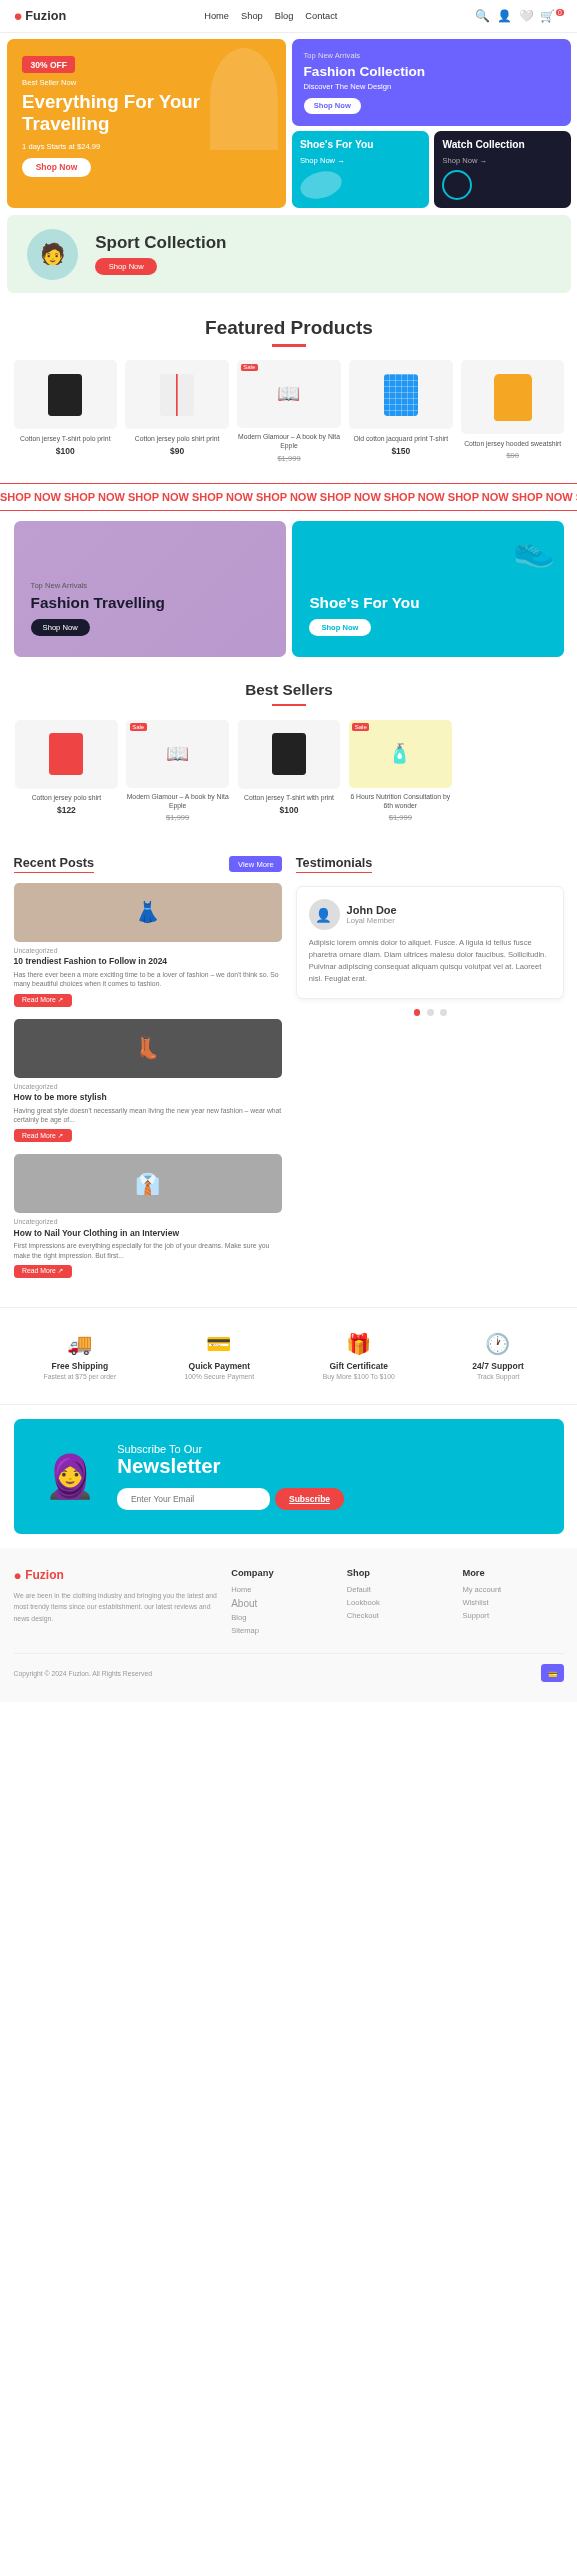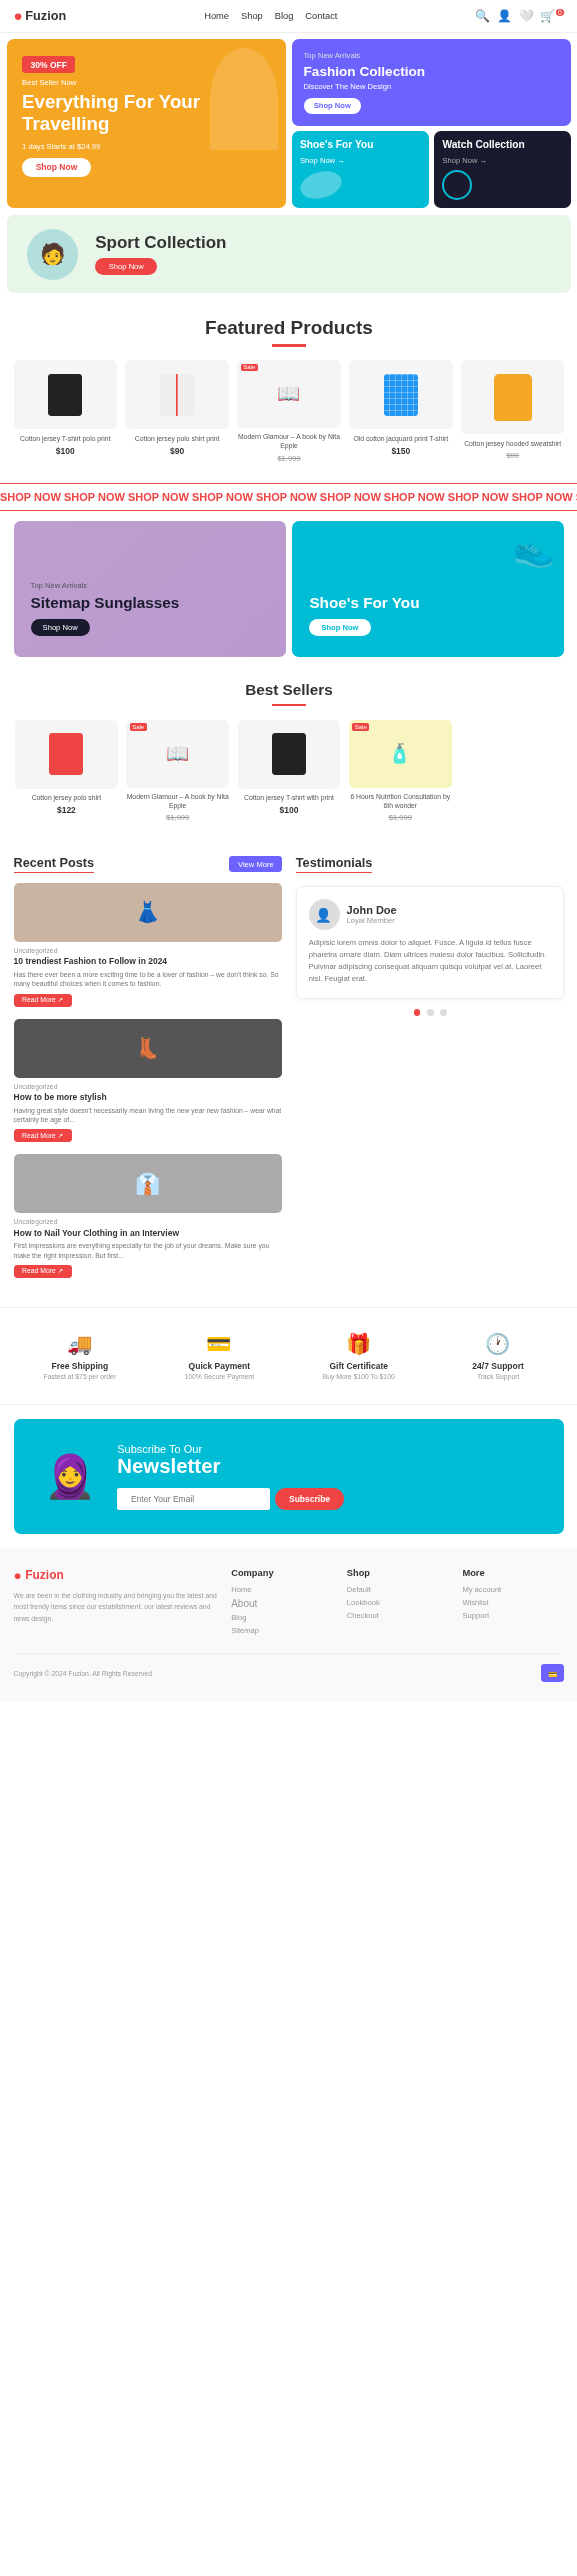--- a/index.html
+++ b/index.html
@@ -130,21 +130,21 @@
 </div>
 <style>
 @keyframes ticker { 0% { transform: translateX(0); } 100% { transform: translateX(-50%); } }
 </style>
 
 <div style="display:grid;grid-template-columns:1fr 1fr;gap:6.8px;padding:6.8px 13.6px;">
   <div style="background:#c9b1d9;border-radius:6.8px;padding:20.4px 17px;position:relative;overflow:hidden;min-height:136px;display:flex;flex-direction:column;justify-content:flex-end;">
     <div style="position:absolute;top:0;left:0;width:100%;height:100%;background:linear-gradient(135deg,rgba(180,140,200,0.5),rgba(150,100,180,0.3));"></div>
     <div style="position:relative;">
       <div style="font-size:7.6px;color:#555;margin-bottom:3.4px;">Top New Arrivals</div>
-      <h2 style="font-size:15.3px;font-weight:bold;color:#1a1a2e;line-height:1.2;margin-bottom:6.8px;">Sitemap Sunglasses</h2>
+      <h2 style="font-size:15.3px;font-weight:bold;color:#1a1a2e;line-height:1.2;margin-bottom:6.8px;">Fashion Travelling</h2>
       <button style="background:#1a1a2e;color:#fff;border:none;padding:4.2px 12px;border-radius:17px;font-size:7.6px;cursor:pointer;">Shop Now</button>
     </div>
   </div>
   <div style="background:#00bcd4;border-radius:6.8px;padding:20.4px 17px;min-height:136px;display:flex;flex-direction:column;justify-content:flex-end;position:relative;overflow:hidden;">
     <div style="position:absolute;top:8.5px;right:8.5px;font-size:34px;opacity:0.3;">👟</div>
     <div style="position:relative;">
       <h2 style="font-size:15.3px;font-weight:bold;color:#fff;margin-bottom:6.8px;">Shoe's For You</h2>
       <button style="background:#fff;color:#00bcd4;border:none;padding:4.2px 12px;border-radius:17px;font-size:7.6px;cursor:pointer;font-weight:bold;">Shop Now</button>
     </div>
   </div>
@@ -262,22 +262,22 @@
     <div style="font-size:6.8px;color:#999;">Track Support</div>
   </div>
 </div>
 
 <div style="background:#00bcd4;margin:13.6px;border-radius:6.8px;padding:24px 31px;display:flex;align-items:center;gap:20.4px;">
   <div style="font-size:42px;min-width:51px;">🧕</div>
   <div style="flex:1;">
     <div style="font-size:11px;color:#fff;">Subscribe To Our</div>
     <h2 style="font-size:20.4px;font-weight:bold;color:#fff;margin-bottom:10.2px;">Newsletter</h2>
     <div style="display:flex;gap:5.1px;">
-      <input type="email" style="padding: 6px 13.6px; border-radius: 2px; border: none; font-size: 8.5px; width: 153px; outline: none;" placeholder="Enter Your Email">
-      <button style="background:#e44;color:#fff;border:none;padding:6px 13.6px;border-radius:17px;font-size:8.5px;cursor:pointer;font-weight:bold;white-space:nowrap;">Subscribe</button>
+      <input type="email" style="padding: 6px 13.6px; border-radius: 10px; border: none; font-size: 8.5px; width: 153px; outline: none;" placeholder="Enter Your Email">
+      <button style="background:#e44;color:#fff;border:none;padding:6px 13.6px;border-radius:17px;font-size:8.5px;cursor:pointer;font-weight:bold;white-space:nowrap;text-decoration:underline;">Subscribe</button>
     </div>
   </div>
 </div>
 
 <footer style="background:#f9f9f9;padding:20.4px 13.6px;">
   <div style="display:grid;grid-template-columns:2fr 1fr 1fr 1fr;gap:13.6px;margin-bottom:13.6px;">
     <div>
       <div style="display:flex;align-items:center;gap:3.4px;font-weight:bold;font-size:12px;color:#e44;margin-bottom:6.8px;">
         <span style="color:#e44;font-size:13.6px;">●</span>
         <span>Fuzion</span>

